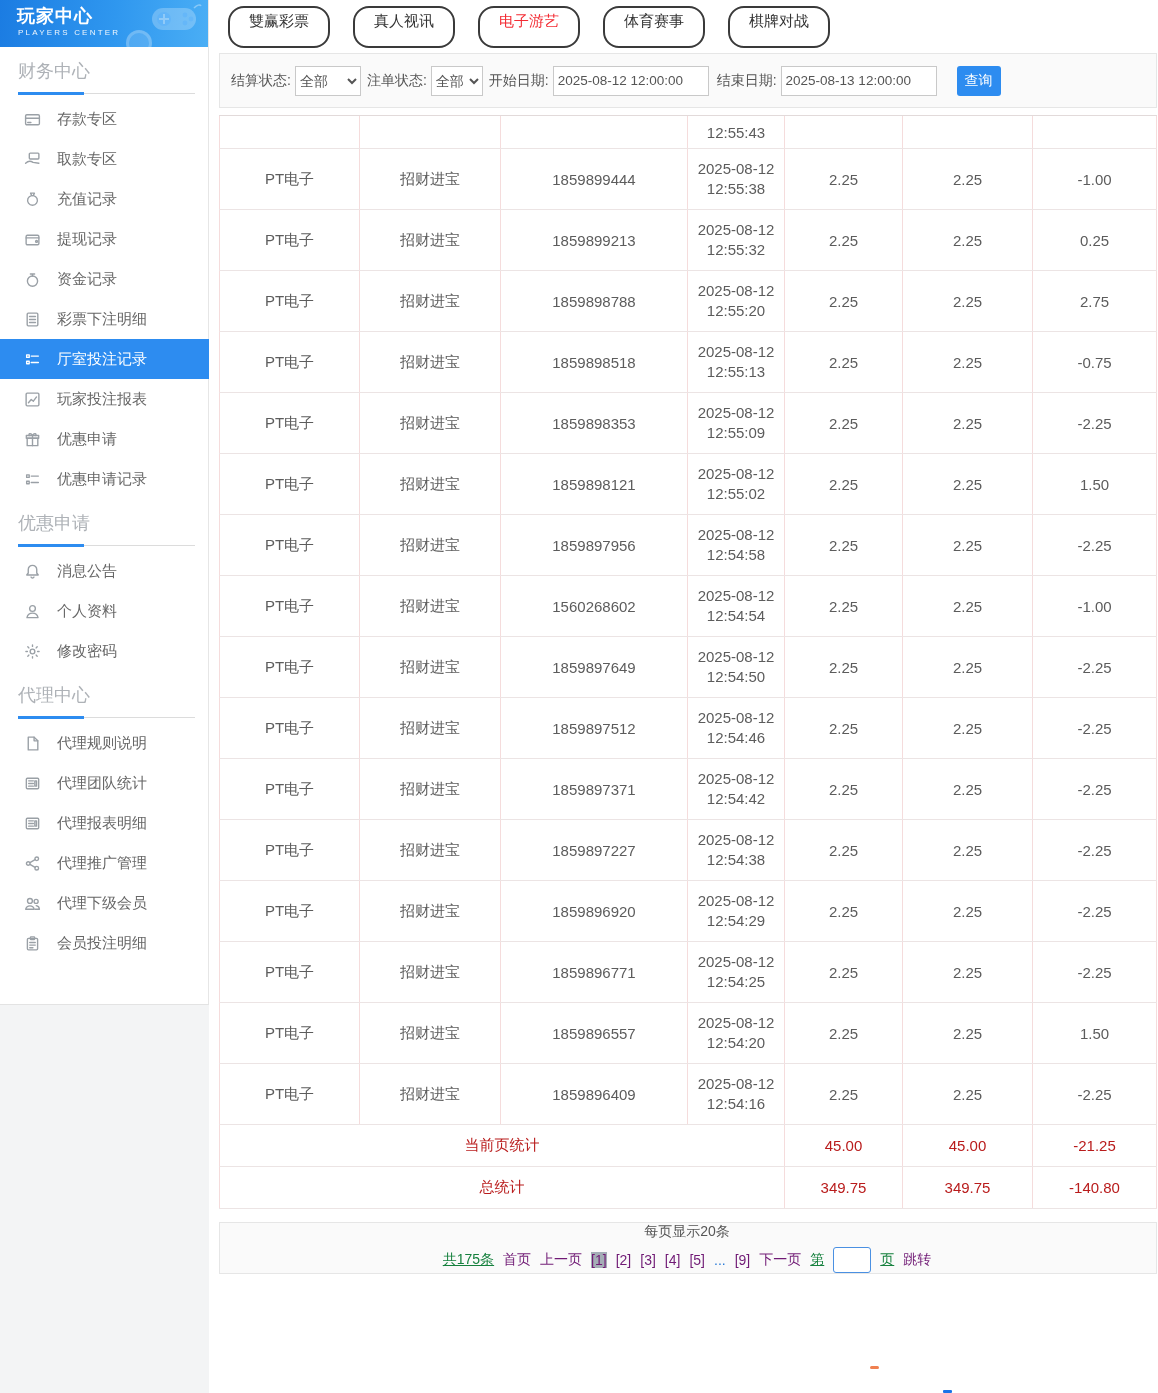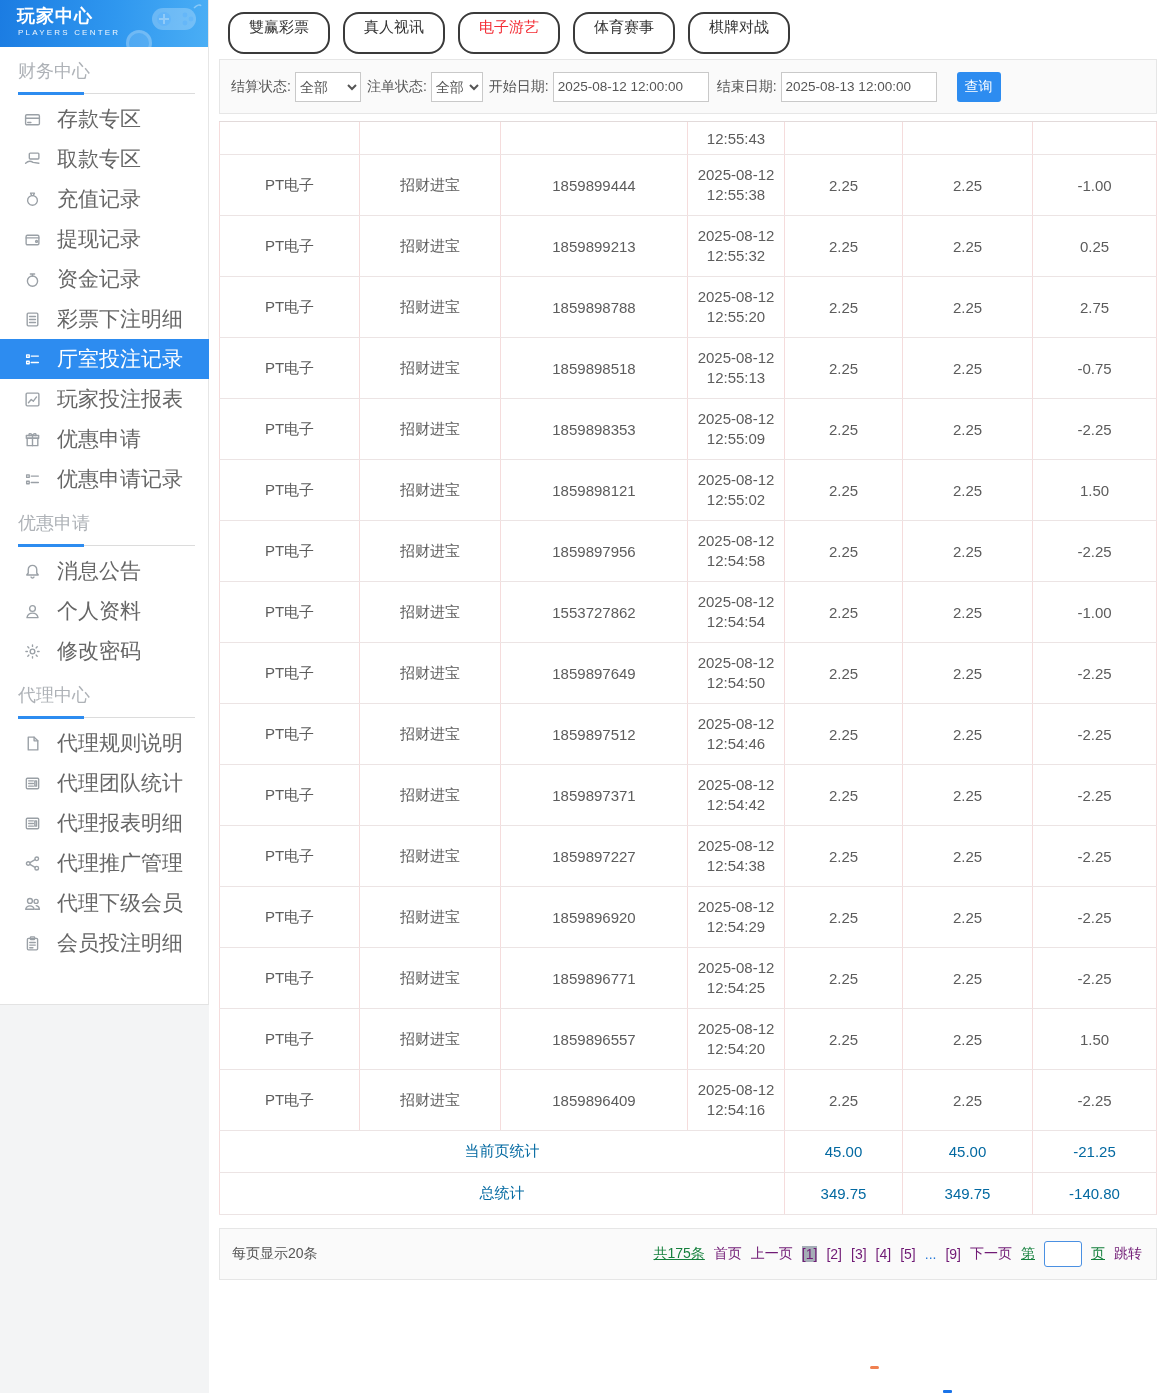--- a/index.html
+++ b/index.html
@@ -17,29 +17,29 @@
   .logo .pad{position:absolute;right:4px;top:0;opacity:.45;}
   .logo .ball{position:absolute;left:126px;top:30px;width:26px;height:26px;border-radius:50%;
     background:rgba(255,255,255,.14);border:3px solid rgba(255,255,255,.18);box-sizing:border-box;}
   .sec-title{margin:12px 18px 0;font-size:18px;color:#aeb2b7;line-height:25px;}
   .sec-line{margin:7px 0 0 18px;width:177px;height:2px;border-bottom:1px solid #dcdcdc;position:relative;}
   .sec-line::before{content:'';position:absolute;left:0;bottom:-2px;width:66px;height:3px;background:#2d8cf0;}
   ul.menu{list-style:none;margin:5px 0;padding:0;}
   ul.menu li{height:40px;display:flex;align-items:center;padding-left:24px;box-sizing:border-box;cursor:pointer;}
   ul.menu li .mi{width:17px;height:17px;margin-right:16px;color:#9aa0a6;flex:0 0 17px;}
   ul.menu li .mi svg{width:17px;height:17px;display:block;}
-  ul.menu li .ml{font-size:21px;color:#666;}
+  ul.menu li .ml{font-size:15px;color:#666;}
   ul.menu li.active{background:#2d8cf0;width:236px;position:relative;}
   ul.menu li.active .mi{color:#fff;}
   ul.menu li.active .ml{color:#fff;}
   ul.menu li.active .chev{position:absolute;right:14px;color:#fff;font-size:15px;font-weight:bold;}
 
   
   .main{flex:1;background:#fff;position:relative;}
-  .tabbar{height:48px;box-sizing:border-box;padding:6px 0 0 19px;display:flex;gap:13px;margin-top:6px;}
+  .tabbar{height:48px;box-sizing:border-box;padding:6px 0 0 19px;display:flex;gap:23px;}
   .tab{border:2px solid #3a3a3a;border-radius:16px;padding:3px 19px;font-size:15px;color:#333;
     background:#fff;line-height:20px;cursor:pointer;white-space:nowrap;}
   .tab.active{color:#f32b33;}
 
   .filterbar{margin:5px 1px 0 10px;height:55px;box-sizing:border-box;background:#fafafa;
     border:1px solid #e6e6e6;display:flex;align-items:center;padding:0 11px;font-size:14px;color:#555;}
   .flabel{margin-right:4px;white-space:nowrap;}
   select.sel{height:30px;border:1px solid #c9c9c9;background:#fff;color:#555;font-size:14px;
     margin-right:6px;font-family:inherit;}
   .sel1{width:66px;} .sel2{width:52px;}
@@ -51,26 +51,26 @@
   
   .table-wrap{margin:7px 1px 0 10px;border-top:1px solid #e2dada;}
   table.bet{width:100%;border-collapse:collapse;table-layout:fixed;}
   table.bet td{border-left:1px solid #f5dcdc;border-right:1px solid #f5dcdc;
     border-top:1px solid #ece4e4;border-bottom:1px solid #ece4e4;
     text-align:center;vertical-align:middle;font-size:15px;color:#5c5c5c;padding:0;}
   table.bet tr:first-child td{border-top:none;}
   tr.partial td{height:32px;}
   tr.data-row td{height:60px;}
   td .d1,td .d2{line-height:20px;}
-  tr.sum td{height:41px;color:#0369a1;}
+  tr.sum td{height:41px;color:#b91c1c;}
 
   
   .pagebar{margin:13px 1px 0 10px;height:52px;box-sizing:border-box;background:#fafafa;
     border:1px solid #e6e6e6;display:flex;align-items:center;justify-content:space-between;
-    padding:0 14px 0 12px;font-size:14px;color:#555;}
+    padding:0 14px 0 12px;font-size:14px;color:#555;flex-direction:column;}
   .pager{display:flex;align-items:center;gap:9px;}
   .pager a{color:#701a75;text-decoration:none;cursor:pointer;white-space:nowrap;}
   .pager .dark{color:#15803d;text-decoration:underline;}
   .pager .pgs{display:flex;align-items:center;gap:9px;}
   .pager .pg.current{background:#a4adb6;}
   .pager .ell{color:#2779d8;}
   .jump-input{width:32px;height:22px;border:1px solid #4a90e2;border-radius:3px;background:#fff;}
 
   .artifact-orange{position:absolute;left:870px;top:1366px;width:9px;height:3px;background:#f08050;border-radius:2px;}
   .artifact-blue{position:absolute;left:943px;top:1390px;width:9px;height:3px;background:#1a73e8;border-radius:1px;}
@@ -421,21 +421,21 @@
                 <div class="d1">2025-08-12</div>
                 <div class="d2">12:54:58</div>
               </td>
               <td>2.25</td>
               <td>2.25</td>
               <td>-2.25</td>
             </tr>
             <tr class="data-row">
               <td>PT电子</td>
               <td>招财进宝</td>
-              <td>1553727862</td>
+              <td>1560268602</td>
               <td>
                 <div class="d1">2025-08-12</div>
                 <div class="d2">12:54:54</div>
               </td>
               <td>2.25</td>
               <td>2.25</td>
               <td>-1.00</td>
             </tr>
             <tr class="data-row">
               <td>PT电子</td>

